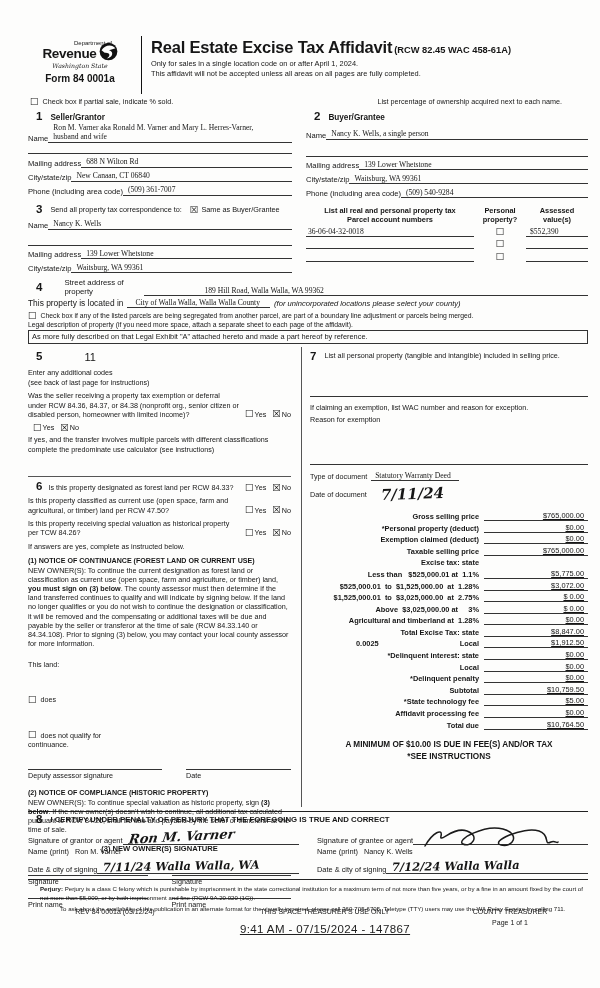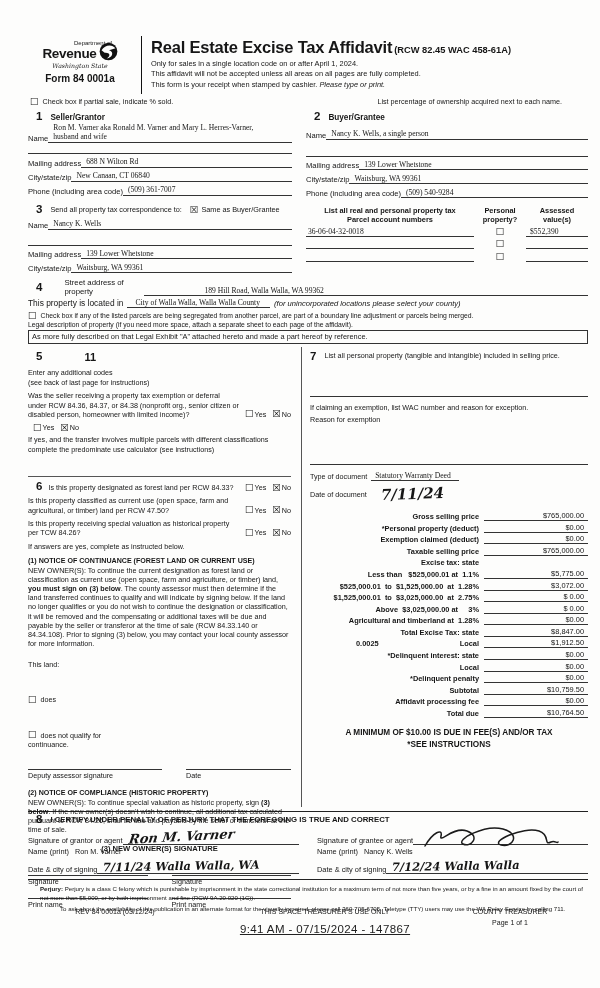--- a/index.html
+++ b/index.html
@@ -67,42 +67,42 @@
   .street-lbl { font-size:7.8px; width:80px; margin-left:22px; }
   .located-row { display:flex; align-items:flex-end; margin-top:2px; font-size:8.4px; }
   .small { font-size:6.8px; }
   .exhibit-box { border:1px solid #333; padding:1.5px 3px; margin-top:1.5px; font-size:7.4px; }
 
   
   .main { display:flex; height:460px; margin-top:3px; }
   .main .colL { border-right:1px solid #555; }
   .sec5 { border-bottom:1px solid #555; height:130px; padding-top:4px; }
   .sec5-head { display:flex; gap:42px; }
-  .code-val { font-size:11px; font-weight:bold; }
+  .code-val { font-size:11px; font-weight:normal; }
   .qrow { display:flex; align-items:flex-end; margin-top:4px; }
   .qtext { flex:1; line-height:1.28; }
   .notice-t { font-weight:bold; margin-top:6px; font-size:7.1px; }
   .body { line-height:1.26; margin-top:1px; }
   .land-row { display:flex; gap:26px; margin-top:12px;flex-direction:column; }
   .sig2 { display:flex; gap:24px; margin-top:14px; }
   .sig2 .sigcol { flex:1; border-top:0.9px solid #333; padding-top:1px; }
   .owner-sig-title { text-align:center; font-weight:bold; margin-top:10px; font-size:7.6px; }
 
   
   .sep { border-bottom:0.9px solid #333; }
   .doct-row { display:flex; align-items:flex-end; margin-top:6px; }
   .doct-val { border-bottom:0.9px solid #333; padding:0 8px 0 4px; }
   .docdate-row { display:flex; align-items:center; margin-top:2px; height:22px; }
   .docdate-hand { font-size:15px; margin-left:14px; transform:rotate(-2deg); }
 
   .tax { margin-top:4px; }
   .tax-row { display:flex; align-items:flex-end; height:11.6px; }
   .tax-label { flex:1; display:flex; justify-content:flex-end; font-weight:bold; font-size:7.4px; padding-right:5px; }
   .tax-label.haspre { justify-content:space-between; padding-left:46px; }
-  .tax-value { width:104px; border-bottom:0.9px solid #333; text-align:right; padding-right:4px; font-size:7.4px; }
+  .tax-value { width:104px; border-bottom:0.9px solid #333; text-align:right; padding-right:4px; font-size:7.4px;text-decoration:underline; }
   .tax-value.noline { border-bottom:none; }
   .minfee { text-align:center; font-weight:bold; font-size:8.2px; margin-top:9px; line-height:1.5; }
 
   
   .sec8 { border-top:1.3px solid #222; margin-top:4px; padding-top:2px; }
   .certify { display:flex; gap:8px; align-items:center; font-size:7.8px; }
   .s8cols { display:flex; gap:18px; }
   .s8col { flex:1; }
   .s8row { display:flex; align-items:flex-end; margin-top:2px; }
   .s8row .lbl { white-space:nowrap; font-size:7.4px; }
@@ -142,21 +142,20 @@
       <div class="logo-form">Form 84 0001a</div>
     </div>
     <div class="hdr-divider"></div>
     <div class="title-block">
       <div>
         <span class="h-title">Real Estate Excise Tax Affidavit</span>
         <span class="h-ref">(RCW 82.45 WAC 458-61A)</span>
       </div>
       <div class="h-sub">Only for sales in a single location code on or after April 1, 2024.</div>
       <div class="h-sub"><span>This affidavit will not be accepted unless all areas on all pages are fully completed.</span></div>
-      <div class="h-sub"><span>This form is your receipt when stamped by cashier. </span><i>Please type or print.</i></div>
     </div>
   </div>
 
   <div class="partial-row">
     <span class="cb">☐</span>
     <span>Check box if partial sale, indicate % sold.</span>
     <span class="partial-note">List percentage of ownership acquired next to each name.</span>
   </div>
 
   <div class="cols2">
@@ -506,20 +505,26 @@
             <span class="tax-value">$0.00</span>
           </div>
           <div class="tax-row">
             <span class="tax-label">
               <span>Subtotal</span>
             </span>
             <span class="tax-value">$10,759.50</span>
           </div>
           <div class="tax-row">
             <span class="tax-label">
+              <span>*State technology fee</span>
+            </span>
+            <span class="tax-value">$5.00</span>
+          </div>
+          <div class="tax-row">
+            <span class="tax-label">
               <span>Affidavit processing fee</span>
             </span>
             <span class="tax-value">$0.00</span>
           </div>
           <div class="tax-row">
             <span class="tax-label">
               <span>Total due</span>
             </span>
             <span class="tax-value">$10,764.50</span>
           </div>

